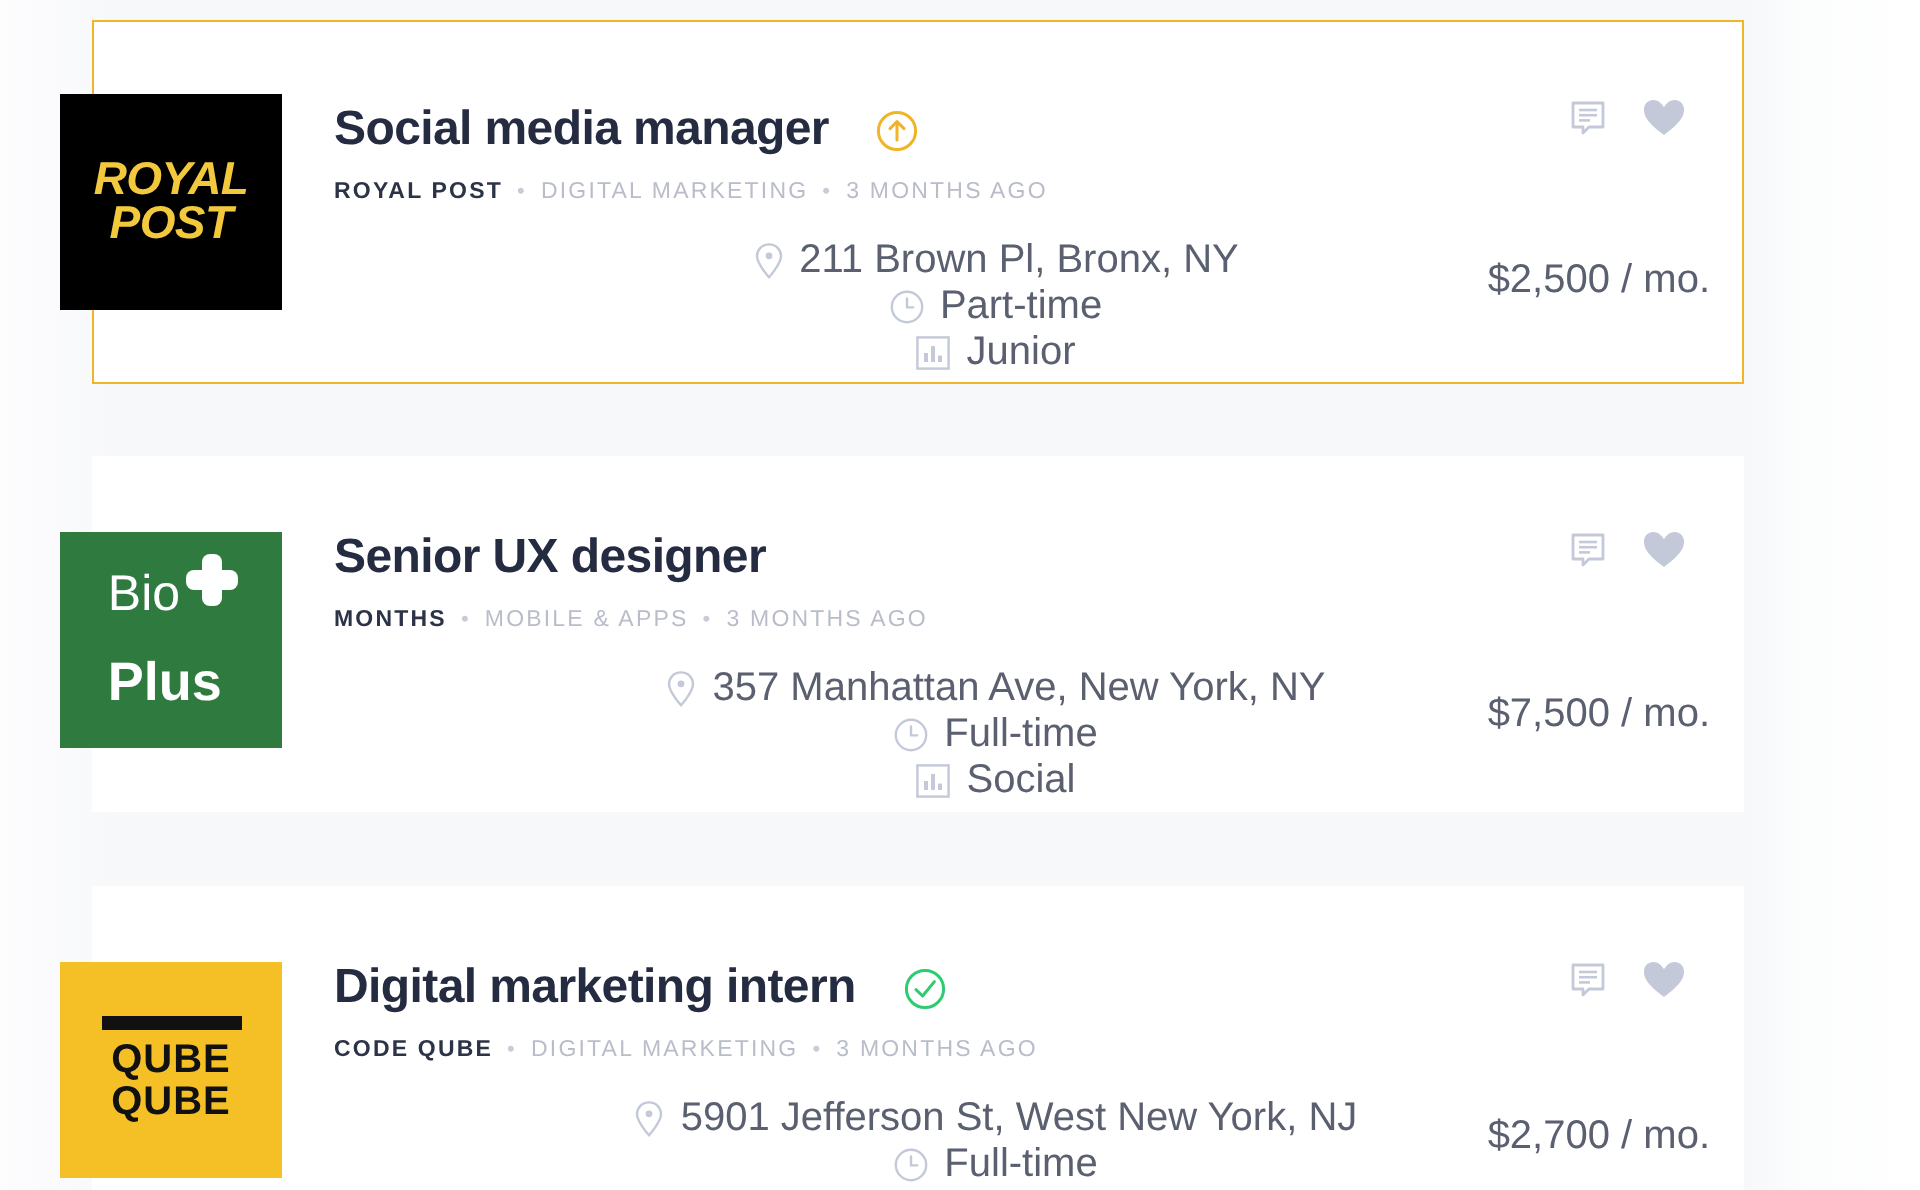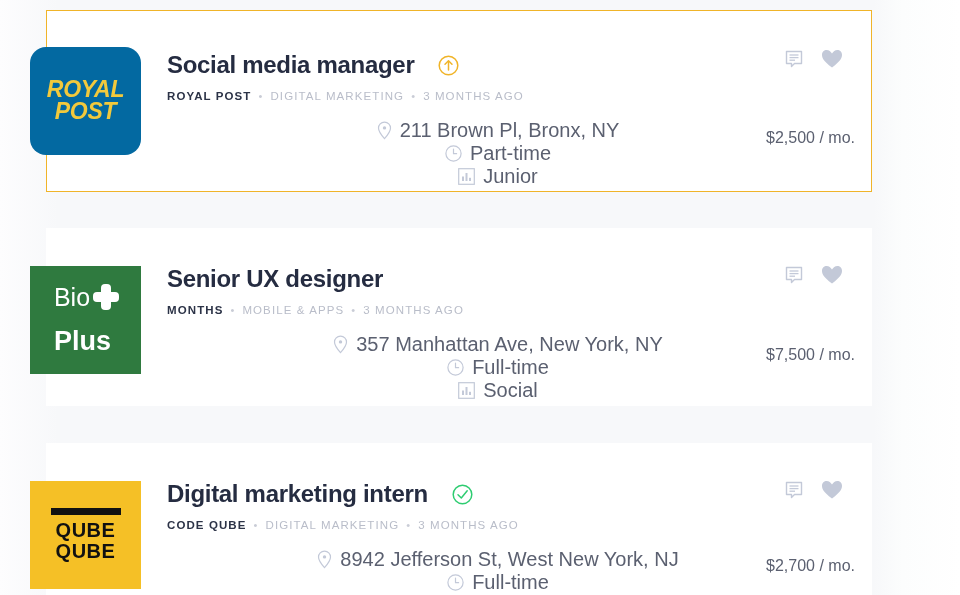--- a/index.html
+++ b/index.html
@@ -47,22 +47,21 @@
     position: absolute;
     left: -17px;
     width: 111px;
     height: 108px;
     display: flex;
     align-items: center;
     justify-content: center;
     overflow: hidden;
   }
   .logo-royal {
-    background: #0369a1;
-    border-radius: 16px;
+    background: #000000;
   }
   .logo-bio {
     background: #2f7a3f;
   }
   .logo-code {
     background: #f5c026;
   }
 
   .royal-text {
     color: #f2c93c;
@@ -77,21 +76,21 @@
   .bio-wrap {
     color: #ffffff;
     line-height: 1;
     text-align: left;
     padding-left: 2px;
   }
   .bio-row1 {
     font-size: 25px;
     font-weight: 300;
     display: flex;
-    align-items: flex-end;
+    align-items: flex-start;
   }
   .bio-cross {
     position: relative;
     width: 26px;
     height: 26px;
     margin-left: 3px;
     margin-top: -8px;
   }
   .bio-cross::before,
   .bio-cross::after {
@@ -191,21 +190,21 @@
     display: flex;
     align-items: center;
     gap: 8px;
     margin-right: 26px;
   }
   .fact svg { display: block; flex: none; }
 
   .salary {
     position: absolute;
     right: 16px;
-    font-size: 16px;
+    font-size: 20px;
     color: #5b6070;
     white-space: nowrap;
   }
 
   .actions {
     position: absolute;
     display: flex;
     align-items: center;
     gap: 17px;
   }
@@ -429,21 +428,21 @@
         </div>
 
         <div class="facts-row">
           <span class="fact">
             <span>
               <svg width="15" height="19" viewBox="0 0 15 19">
                 <path d="M7.5 1.2 C 4 1.2 1.5 3.8 1.5 7 C 1.5 11 7.5 17.6 7.5 17.6 C 7.5 17.6 13.5 11 13.5 7 C 13.5 3.8 11 1.2 7.5 1.2 Z" fill="none" stroke="#c3c9d8" stroke-width="1.2"></path>
                 <circle cx="7.5" cy="6.9" r="1.7" fill="#c3c9d8"></circle>
               </svg>
             </span>
-            <span>8942 Jefferson St, West New York, NJ</span>
+            <span>5901 Jefferson St, West New York, NJ</span>
           </span>
           <span class="fact">
             <span>
               <svg width="17" height="17" viewBox="0 0 17 17">
                 <circle cx="8.5" cy="8.5" r="7.6" fill="none" stroke="#c3c9d8" stroke-width="1.2"></circle>
                 <polyline points="8.5,4.2 8.5,8.7 11.6,8.7" fill="none" stroke="#c3c9d8" stroke-width="1.2" stroke-linecap="round" stroke-linejoin="round"></polyline>
               </svg>
             </span>
             <span>Full-time</span>
           </span>

